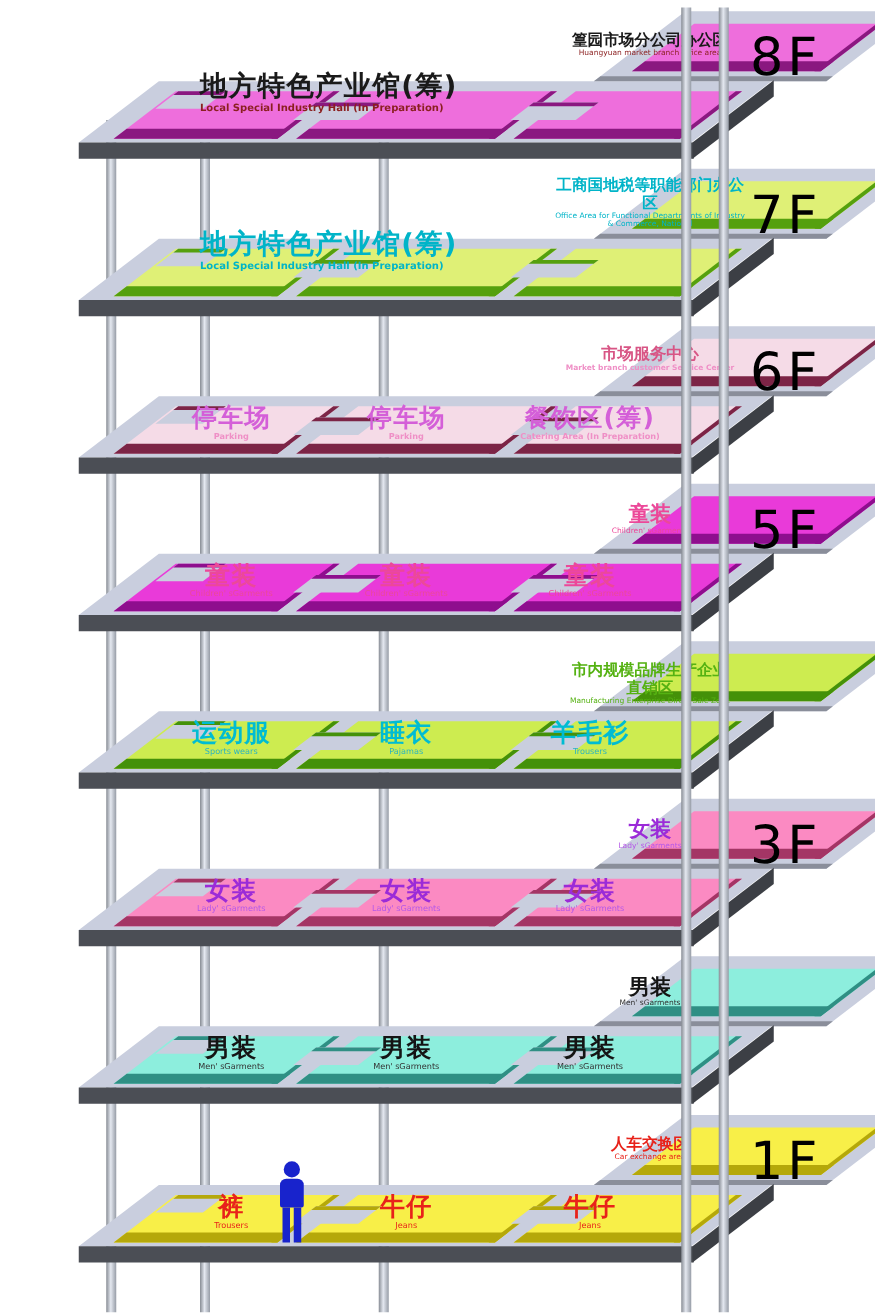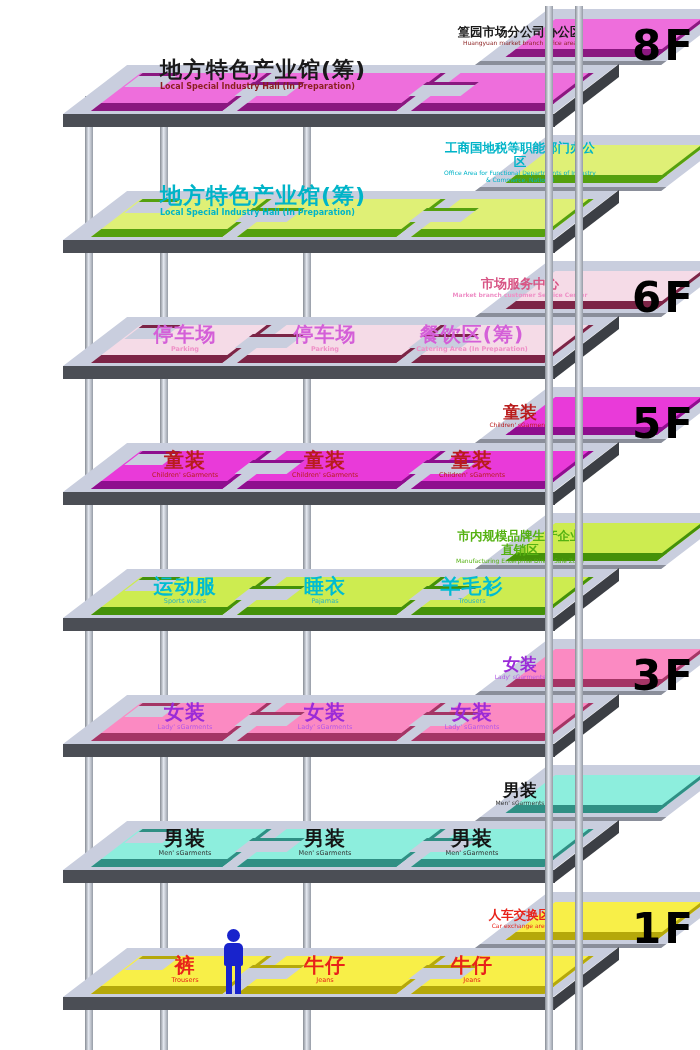--- a/index.html
+++ b/index.html
@@ -37,41 +37,41 @@
   .zl{position:absolute;top:6px;width:160px;text-align:center;z-index:3;}
   .zl .cn{font-size:20px;font-weight:bold;line-height:22px;letter-spacing:1px;}
   .zl .en{font-size:6.5px;line-height:8px;}
   .zl1{left:105px;} .zl2{left:245px;} .zl3{left:392px;}
   .zl-big{position:absolute;top:-8px;left:160px;width:350px;text-align:left;z-index:3;}
   .zl-big .cn{font-size:22px;font-weight:bold;letter-spacing:1px;line-height:25px;}
   .zl-big .en{font-size:8px;font-weight:bold;line-height:10px;}
   .back-label{position:absolute;left:442px;top:-40px;width:156px;text-align:center;z-index:3;}
   .back-label .cn{font-size:12.5px;font-weight:bold;line-height:14px;}
   .back-label .en{font-size:6px;line-height:7px;}
-  .fnum{position:absolute;left:600px;top:-44px;width:96px;font-size:42px;font-weight:700;
-        color:#000;letter-spacing:3px;z-index:3;text-align:right;}
+  .fnum{position:absolute;left:600px;top:-44px;width:96px;font-size:42px;font-weight:400;
+        color:#000;letter-spacing:3px;z-index:3;}
 
   
   .f8 .pad,.f8 .bpad{background:#ee6edc;border-color:#8a1880;}
   .f8 .notch{border-top-color:#8a1880;}
   .f8 .cn{color:#1a1a1a;} .f8 .en{color:#8b1f1f;}
 
   .f7 .pad,.f7 .bpad{background:#dff076;border-color:#55a00e;}
   .f7 .notch{border-top-color:#55a00e;}
   .f7 .cn,.f7 .en{color:#00b4c8;}
   .f7 .back-label{top:-50px;}
 
   .f6 .pad,.f6 .bpad{background:#f5dbe7;border-color:#7c2446;}
   .f6 .notch{border-top-color:#7c2446;}
   .f6 .cn{color:#d45fd8;} .f6 .en{color:#ef8fc6;font-weight:bold;}
   .f6 .back-label .cn{color:#d85585;font-size:13px;}
 
   .f5 .pad,.f5 .bpad{background:#e93ad9;border-color:#8e0e8e;}
   .f5 .notch{border-top-color:#8e0e8e;}
-  .f5 .cn,.f5 .en{color:#b91c1c;}
+  .f5 .cn,.f5 .en{color:#ec4899;}
 
   .f4 .pad,.f4 .bpad{background:#cdec50;border-color:#449109;}
   .f4 .notch{border-top-color:#449109;}
   .f4 .cn{color:#00bcd2;} .f4 .en{color:#2ab4c0;}
   .f4 .back-label{left:455px;width:130px;}
   .f4 .back-label .cn,.f4 .back-label .en{color:#55b212;}
 
   .f3 .pad,.f3 .bpad{background:#fb8ac2;border-color:#a43565;}
   .f3 .notch{border-top-color:#a43565;}
   .f3 .cn{color:#9b2bd8;} .f3 .en{color:#b558e8;}
@@ -138,20 +138,21 @@
   <div class="slab-face"></div>
   <div class="slab-side"></div>
   <div class="zl-big">
     <div class="cn">地方特色产业馆(筹)</div>
     <div class="en">Local Special Industry Hall (In Preparation)</div>
   </div>
   <div class="back-label">
     <div class="cn">工商国地税等职能部门办公区</div>
     <div class="en">Office Area for Functional Departments of Industry &amp; Commerce, National</div>
   </div>
+  <div class="fnum">7F</div>
 </div>
 
 <div class="floor f6" style="top:317px">
   <div class="deck">
     <div class="bapron"></div>
     <div class="bpad"></div>
     <div class="pad p1"></div>
     <div class="pad p2"></div>
     <div class="pad p3"></div>
     <div class="notch n1"></div>

